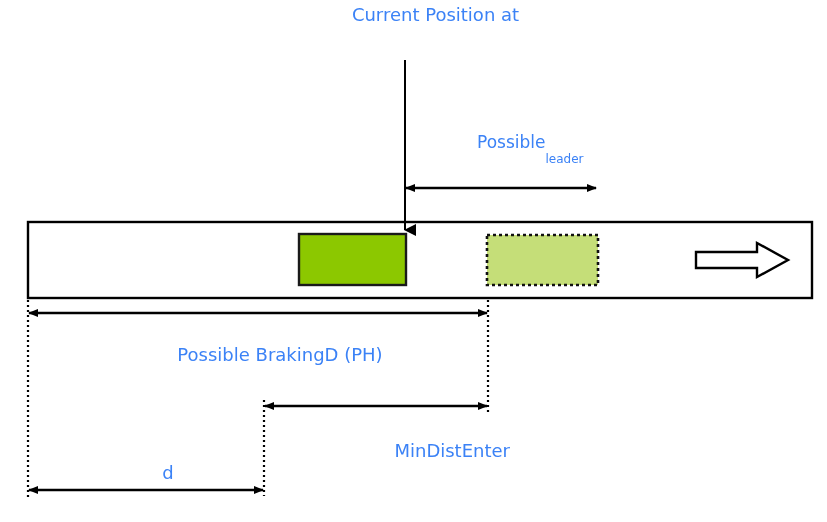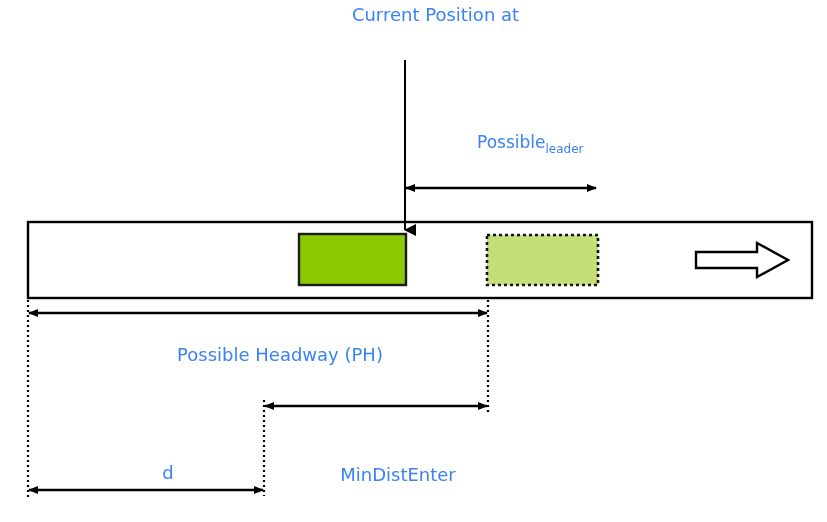--- a/index.html
+++ b/index.html
@@ -40,36 +40,35 @@
   #title-label .t-line { display: block; }
   #braking-label {
     left: 455px;
     top: 132px;
     font-size: 17px;
   }
   #braking-label sub {
     font-size: 12px;
     vertical-align: baseline;
     position: relative;
-    top: 5px;
+    top: 15px;
   }
   #ph-label {
     left: 28px;
     top: 344px;
     width: 460px;
     text-align: center;
     font-size: 18px;
   }
   #mde-label {
     left: 264px;
     top: 440px;
     width: 224px;
-    text-align: center;
+    text-align: right;
     font-size: 18px;
-    margin-top: 24px;
   }
   #d-label {
     left: 28px;
     top: 462px;
     width: 236px;
     text-align: center;
     font-size: 18px;
   }
 </style>
 </head>
@@ -116,19 +115,19 @@
   </svg>
 
   <div class="lbl" id="title-label">
     <span class="t-line">Current Position at</span>
   </div>
 
   <div class="lbl" id="braking-label">
     <span>Possible</span><sub>leader</sub>
   </div>
 
-  <div class="lbl" id="ph-label">Possible Headway (PH)</div>
+  <div class="lbl" id="ph-label">Possible BrakingD (PH)</div>
 
   <div class="lbl" id="mde-label">MinDistEnter</div>
 
   <div class="lbl" id="d-label">d</div>
 
 </div>
 
 </body></html>

